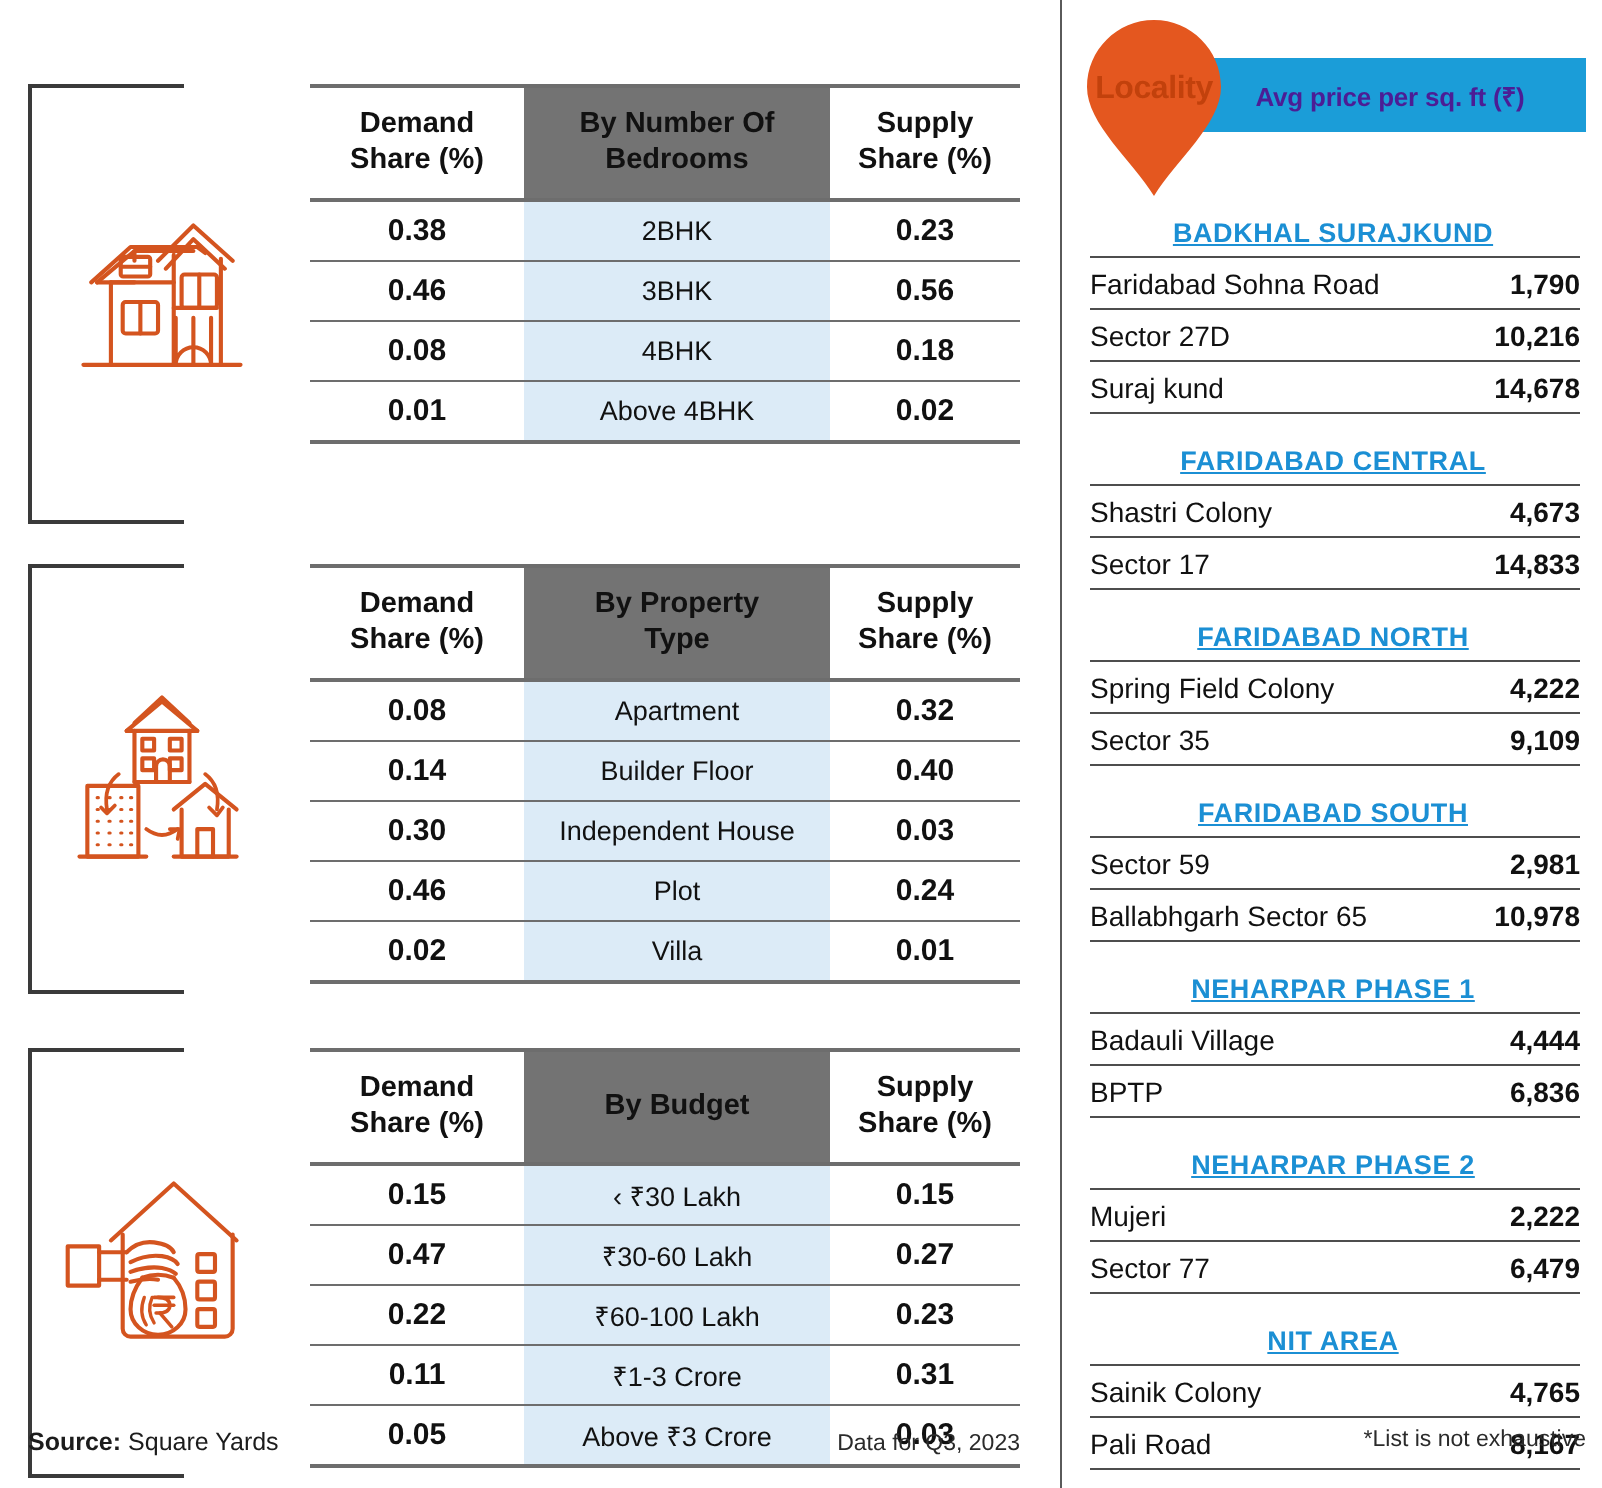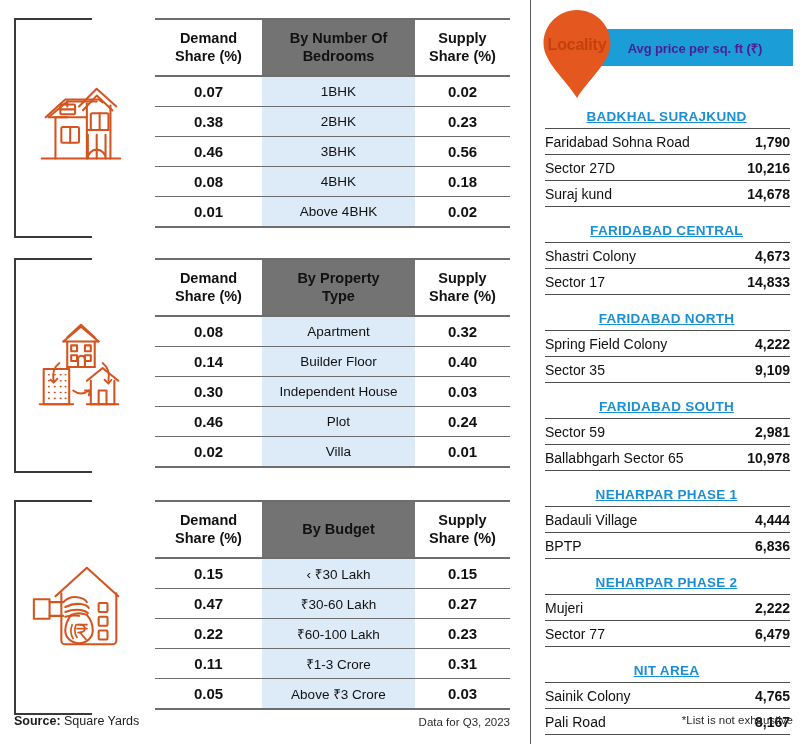--- a/index.html
+++ b/index.html
@@ -26,20 +26,21 @@
   .left-col {
     position: absolute;
     left: 0; top: 0;
     width: 530px;
     height: 744px;
   }
   .panel {
     position: absolute;
     left: 0;
     width: 530px;
+    margin-top: 24px;
   }
   .panel-1 { top: 18px;  height: 220px; }
   .panel-2 { top: 258px; height: 215px; }
   .panel-3 { top: 500px; height: 215px; }
 
   .icon-box {
     position: absolute;
     left: 14px;
     top: 0;
     width: 78px;
@@ -275,25 +276,20 @@
               <span>Bedrooms</span>
             </th>
             <th>
               <span>Supply</span><br>
               <span>Share (%)</span>
             </th>
           </tr>
         </thead>
         <tbody>
           <tr>
-            <td>0.07</td>
-            <td class="mid">1BHK</td>
-            <td>0.02</td>
-          </tr>
-          <tr>
             <td>0.38</td>
             <td class="mid">2BHK</td>
             <td>0.23</td>
           </tr>
           <tr>
             <td>0.46</td>
             <td class="mid">3BHK</td>
             <td>0.56</td>
           </tr>
           <tr>

